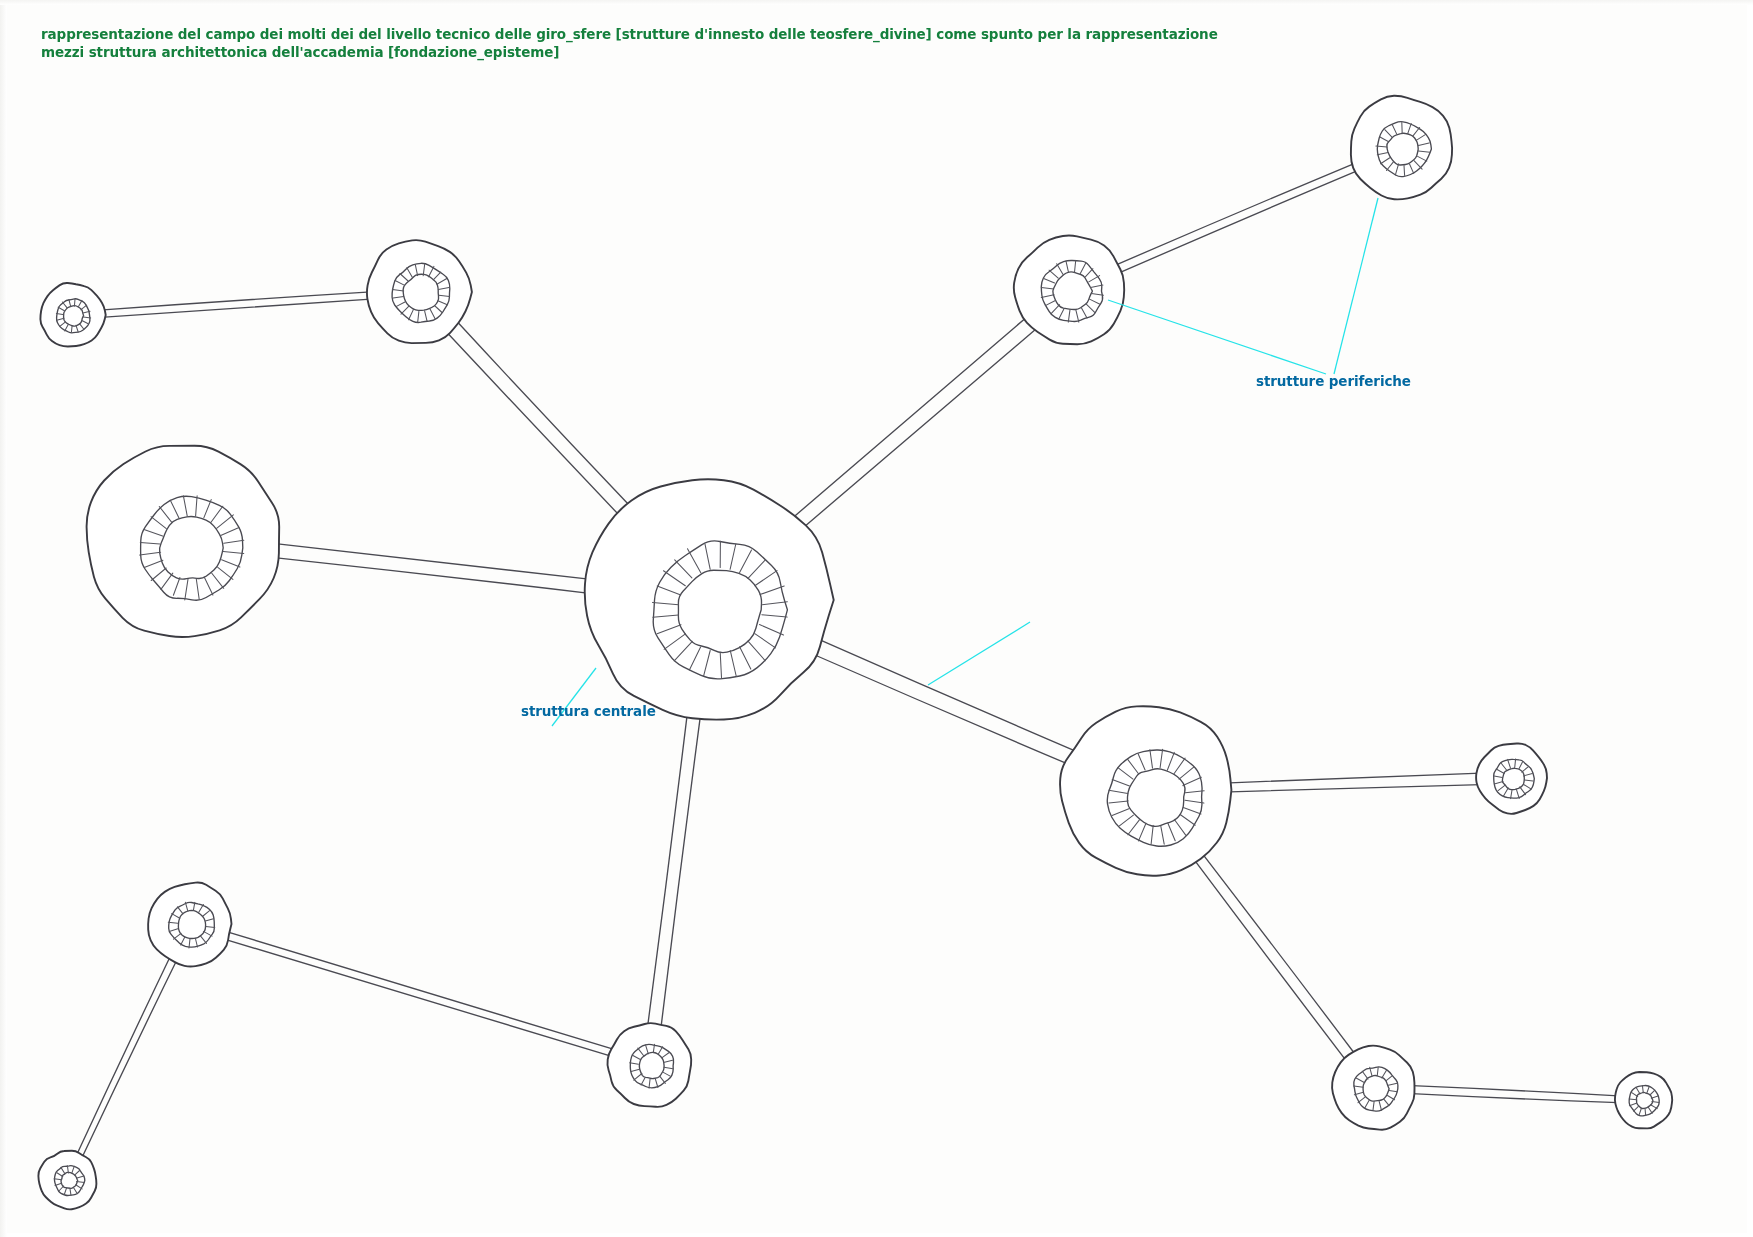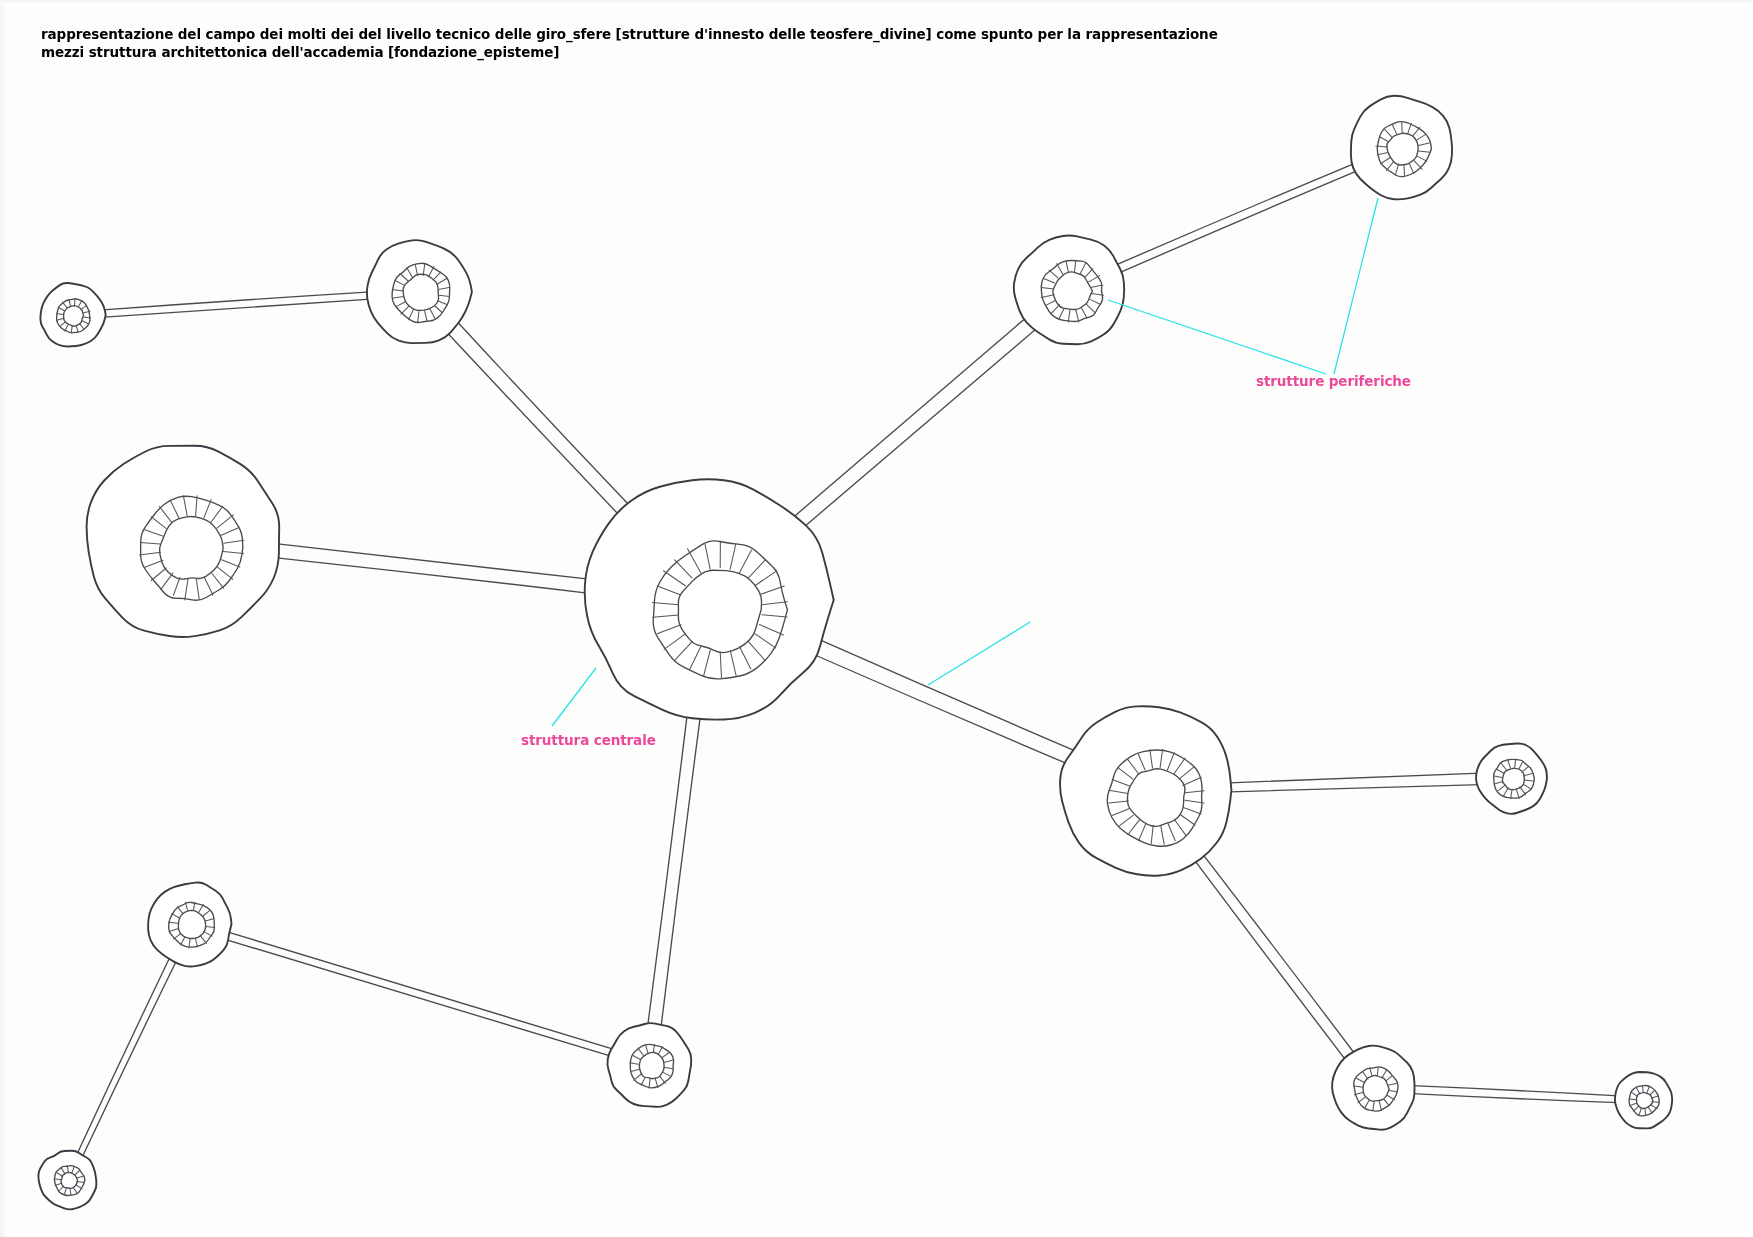--- a/index.html
+++ b/index.html
@@ -40,41 +40,41 @@
     top: 0px;
     width: 1753px;
     height: 5px;
     background: linear-gradient(to bottom, #f4f4f2, #ffffff);
   }
   #title-block {
     position: absolute;
     left: 41px;
     top: 25px;
     width: 1200px;
-    color: #000000;
+    color: #15803d;
     font-family: "DejaVu Sans", sans-serif;
     font-size: 13.5px;
     font-weight: bold;
     line-height: 18px;
     letter-spacing: -0.1px;
     white-space: pre;
   }
   .annot {
     position: absolute;
-    color: #ec4899;
+    color: #0369a1;
     font-family: "DejaVu Sans", sans-serif;
     font-size: 13.5px;
     font-weight: bold;
     line-height: 18px;
     letter-spacing: -0.1px;
     white-space: pre;
   }
   #annot-periferiche { left: 1256px; top: 372px; }
   #annot-tunnel      { left: 1037px; top: 608px; }
-  #annot-centrale    { left: 521px;  top: 731px; }
+  #annot-centrale    { left: 521px;  top: 702px; }
   svg#diagram {
     position: absolute;
     left: 0;
     top: 0;
     width: 1753px;
     height: 1237px;
   }
   .ink-thin  { fill: none; stroke: #4a4a52; stroke-width: 1.35; stroke-linecap: round; stroke-linejoin: round; }
   .ink-hair  { fill: none; stroke: #55555d; stroke-width: 1.05; stroke-linecap: round; stroke-linejoin: round; }
   .node-body { fill: #ffffff; stroke: #3b3b42; stroke-width: 1.9; stroke-linejoin: round; }

